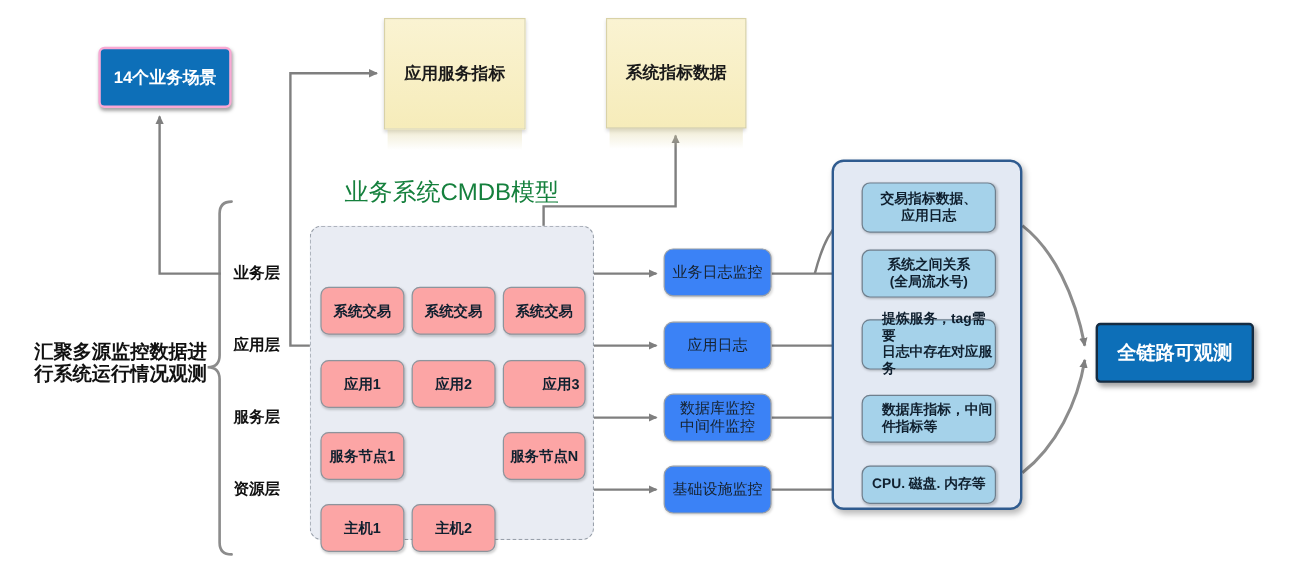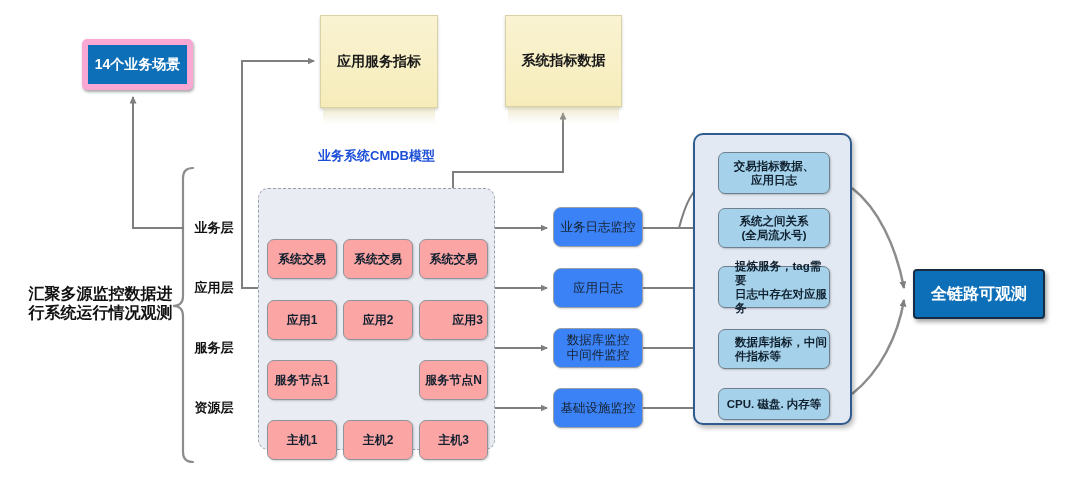--- a/index.html
+++ b/index.html
@@ -10,21 +10,21 @@
     font-family:"Liberation Sans","DejaVu Sans",sans-serif;
     overflow:hidden;
   }
   #wires{position:absolute;left:0;top:0;width:1080px;height:478px;}
   .abs{position:absolute;box-sizing:border-box;}
   .ml{white-space:pre-line;}
 
   
   .node-blue{
     background:#0d6fb8;
-    border:6px solid #f9a8d4;
+    border:2px solid #f9a8d4;
     border-radius:5px;
     color:#ffffff;font-weight:bold;font-size:14px;
     display:flex;align-items:center;justify-content:center;
     text-align:center;
     box-shadow:1px 2px 3px rgba(0,0,0,.35);
   }
   .node-result{
     background:#0d6fb8;
     border:2px solid #152c42;
     border-radius:4px;
@@ -47,21 +47,21 @@
     background:linear-gradient(to bottom,rgba(226,217,168,.5),rgba(226,217,168,0));
   }
 
   
   .cmdb-box{
     background:#e9ecf3;
     border:1.5px dashed #9aa1ab;
     border-radius:10px;
   }
   .cmdb-title{
-    font-size:13px;font-weight:bold;color:#1d4ed8;text-align:center;
+    font-size:20px;font-weight:normal;color:#15803d;text-align:center;
   }
   .cell{
     background:#fca5a5;
     border:1.5px solid #8d949c;
     border-radius:7px;
     color:#10202f;font-weight:600;font-size:12px;
     display:flex;align-items:center;justify-content:center;
     box-shadow:1px 1px 2px rgba(0,0,0,.18);
     margin-top:32px;
   }
@@ -165,21 +165,20 @@
 
   <div class="abs cell" style="left:267px;top:268px;width:70px;height:40px;">应用1</div>
   <div class="abs cell" style="left:343px;top:268px;width:70px;height:40px;">应用2</div>
   <div class="abs cell" style="left:419px;top:268px;width:69px;height:40px;padding-left:28px;">应用3</div>
 
   <div class="abs cell" style="left:267px;top:328px;width:70px;height:40px;">服务节点1</div>
   <div class="abs cell" style="left:419px;top:328px;width:69px;height:40px;">服务节点N</div>
 
   <div class="abs cell" style="left:267px;top:388px;width:70px;height:40px;">主机1</div>
   <div class="abs cell" style="left:343px;top:388px;width:70px;height:40px;">主机2</div>
-  <div class="abs cell" style="left:419px;top:388px;width:69px;height:40px;">主机3</div>
 
   <div class="abs monitor" style="left:553px;top:207px;width:90px;height:40px;">业务日志监控</div>
   <div class="abs monitor" style="left:553px;top:268px;width:90px;height:40px;">应用日志</div>
   <div class="abs monitor" style="left:553px;top:388px;width:90px;height:40px;">基础设施监控</div>
   <div class="abs monitor ml" style="left:553px;top:328px;width:90px;height:40px;">数据库监控
 中间件监控</div>
 
   <div class="abs panel" style="left:693px;top:133px;width:159px;height:292px;"></div>
 
   <div class="abs out ml" style="left:718px;top:152px;width:112px;height:42px;">交易指标数据、

